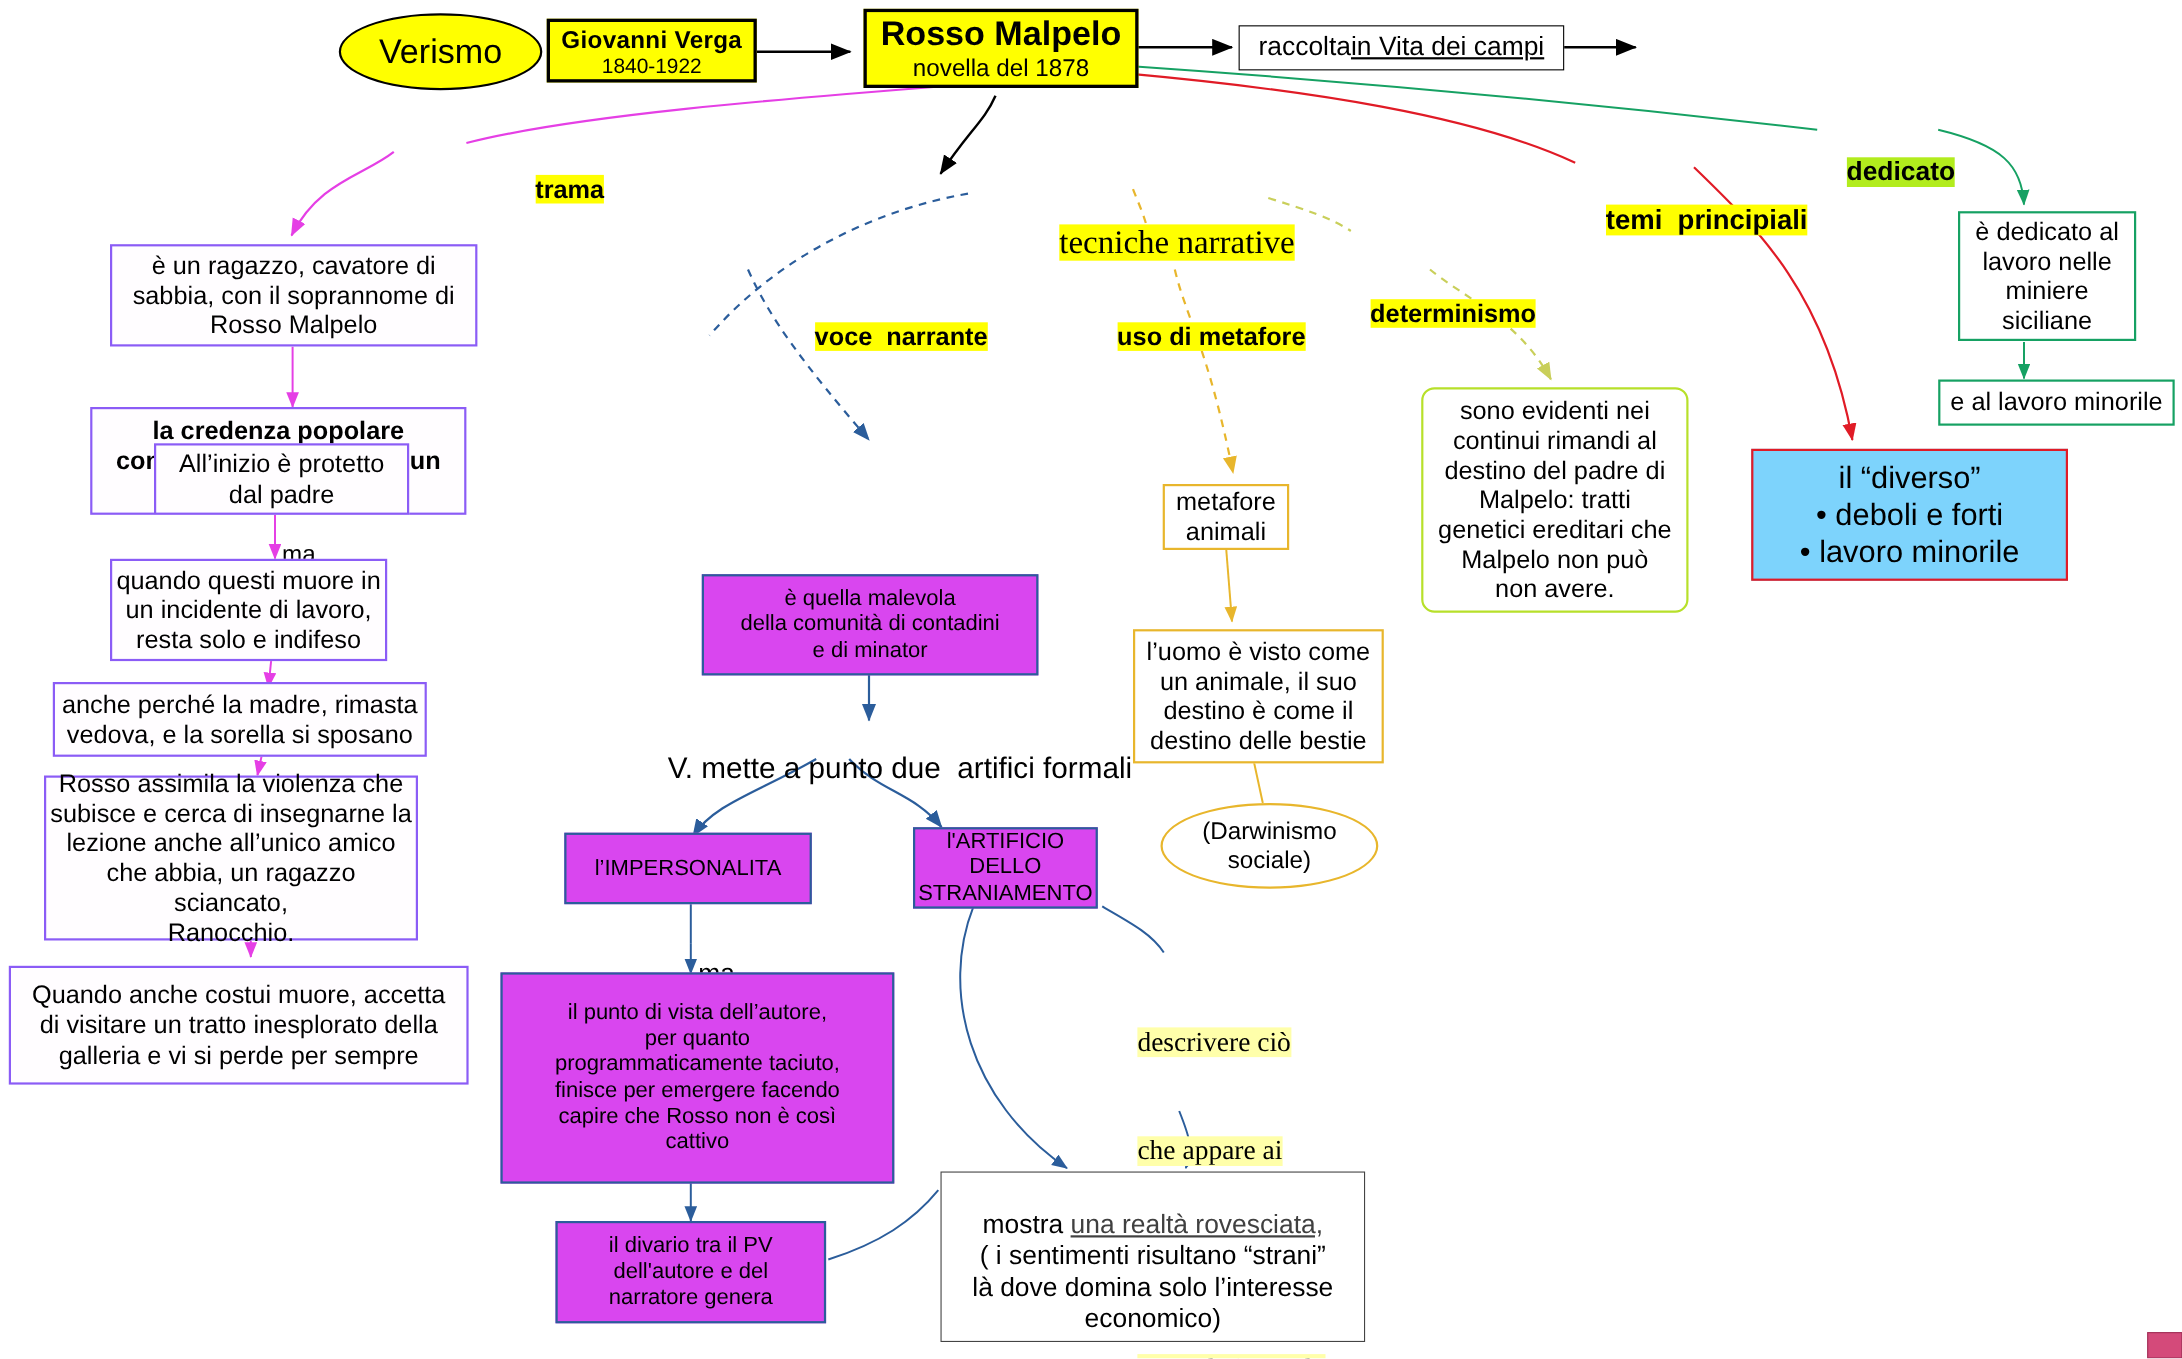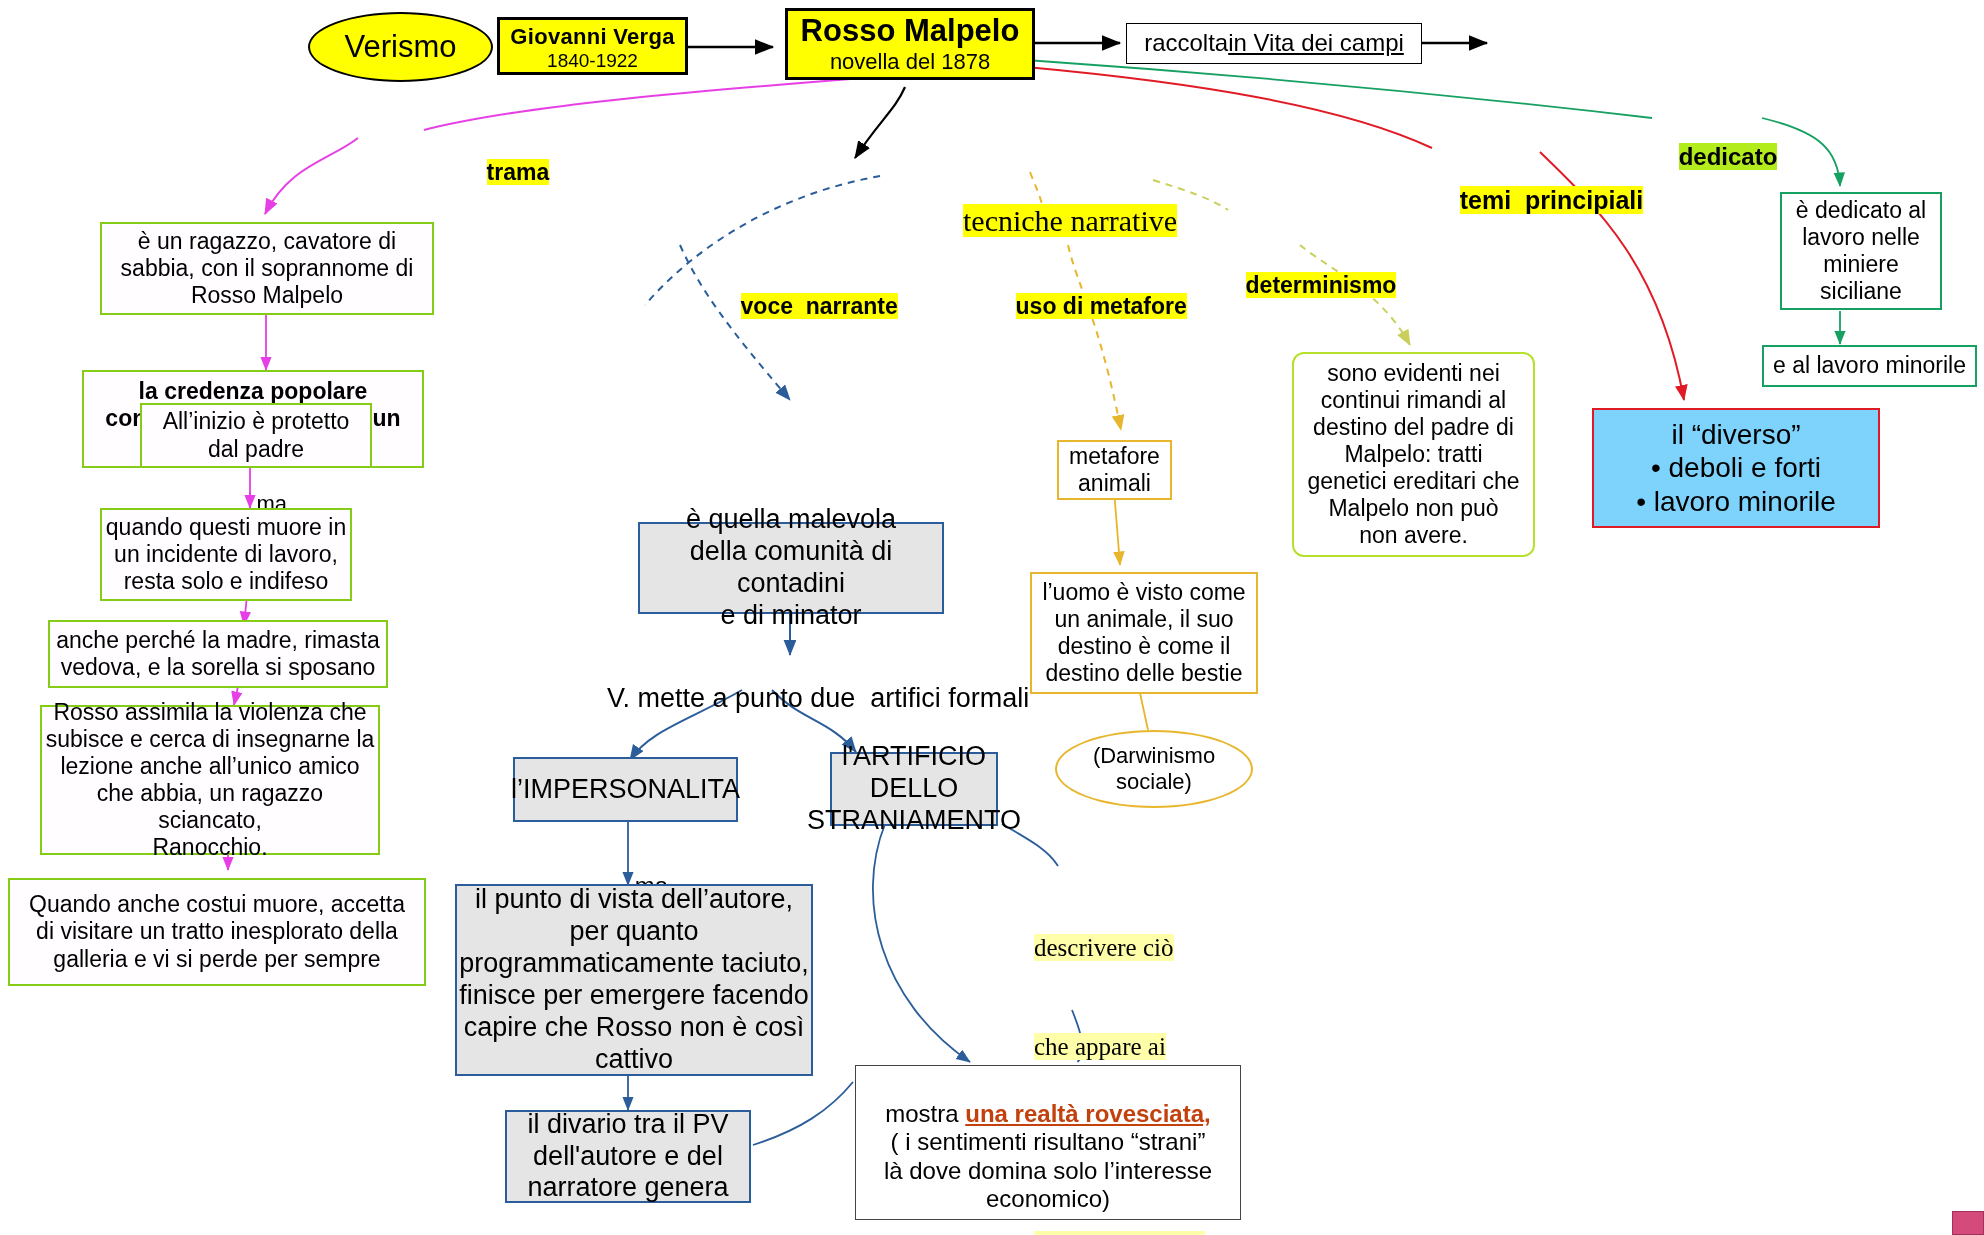--- a/index.html
+++ b/index.html
@@ -69,40 +69,40 @@
   }
   .hl span { background: #ffff00; }
   .hl-green span { background: #b2ec1d; }
   .hl-red span {
     background: #f90000;
     text-decoration: underline;
   }
   .hl-plain { font-weight: normal; font-family: Liberation Serif, serif; }
   .hl-soft span { background: #ffffaa; }
   
-  .b-magenta { border: 2px solid #84cc16; background: #fffdff; font-size: 23px; }
+  .b-magenta { border: 2px solid #8b5cf6; background: #fffdff; font-size: 23px; }
   .b-magenta.bold { font-weight: bold; }
-  .b-blue { border: 2px solid #2b5d9b; background: #e5e5e5; font-size: 27px; }
+  .b-blue { border: 2px solid #2b5d9b; background: #d946ef; font-size: 20px; }
   .b-orange { border: 2px solid #e8b62c; background: #ffffff; font-size: 23px; }
   .b-olive { border: 2px solid #b7e02a; background: #ffffff; font-size: 23px; }
   .b-green { border: 2px solid #16a163; background: #ffffff; font-size: 23px; }
   .b-red { border: 2px solid #e01b26; background: #7dd3fc; font-size: 28px; }
   .b-black { border: 1.5px solid #444444; background: #ffffff; font-size: 24px; }
   .ellipse-orange {
     border: 2px solid #e8b62c;
     background: #ffffff;
     border-radius: 50%;
     font-size: 22px;
   }
   .plaintext {
     position: absolute;
     color: #000000;
     white-space: pre;
   }
-  .red-em { color: #c2410c; font-weight: bold; text-decoration: underline; }
+  .red-em { color: #404040; font-weight: normal; text-decoration: underline; }
   .corner-mark {
     position: absolute;
     right: 0px;
     bottom: 0px;
     width: 30px;
     height: 22px;
     background: #d44a7a;
     border: 1px solid #a03158;
   }
 </style>

